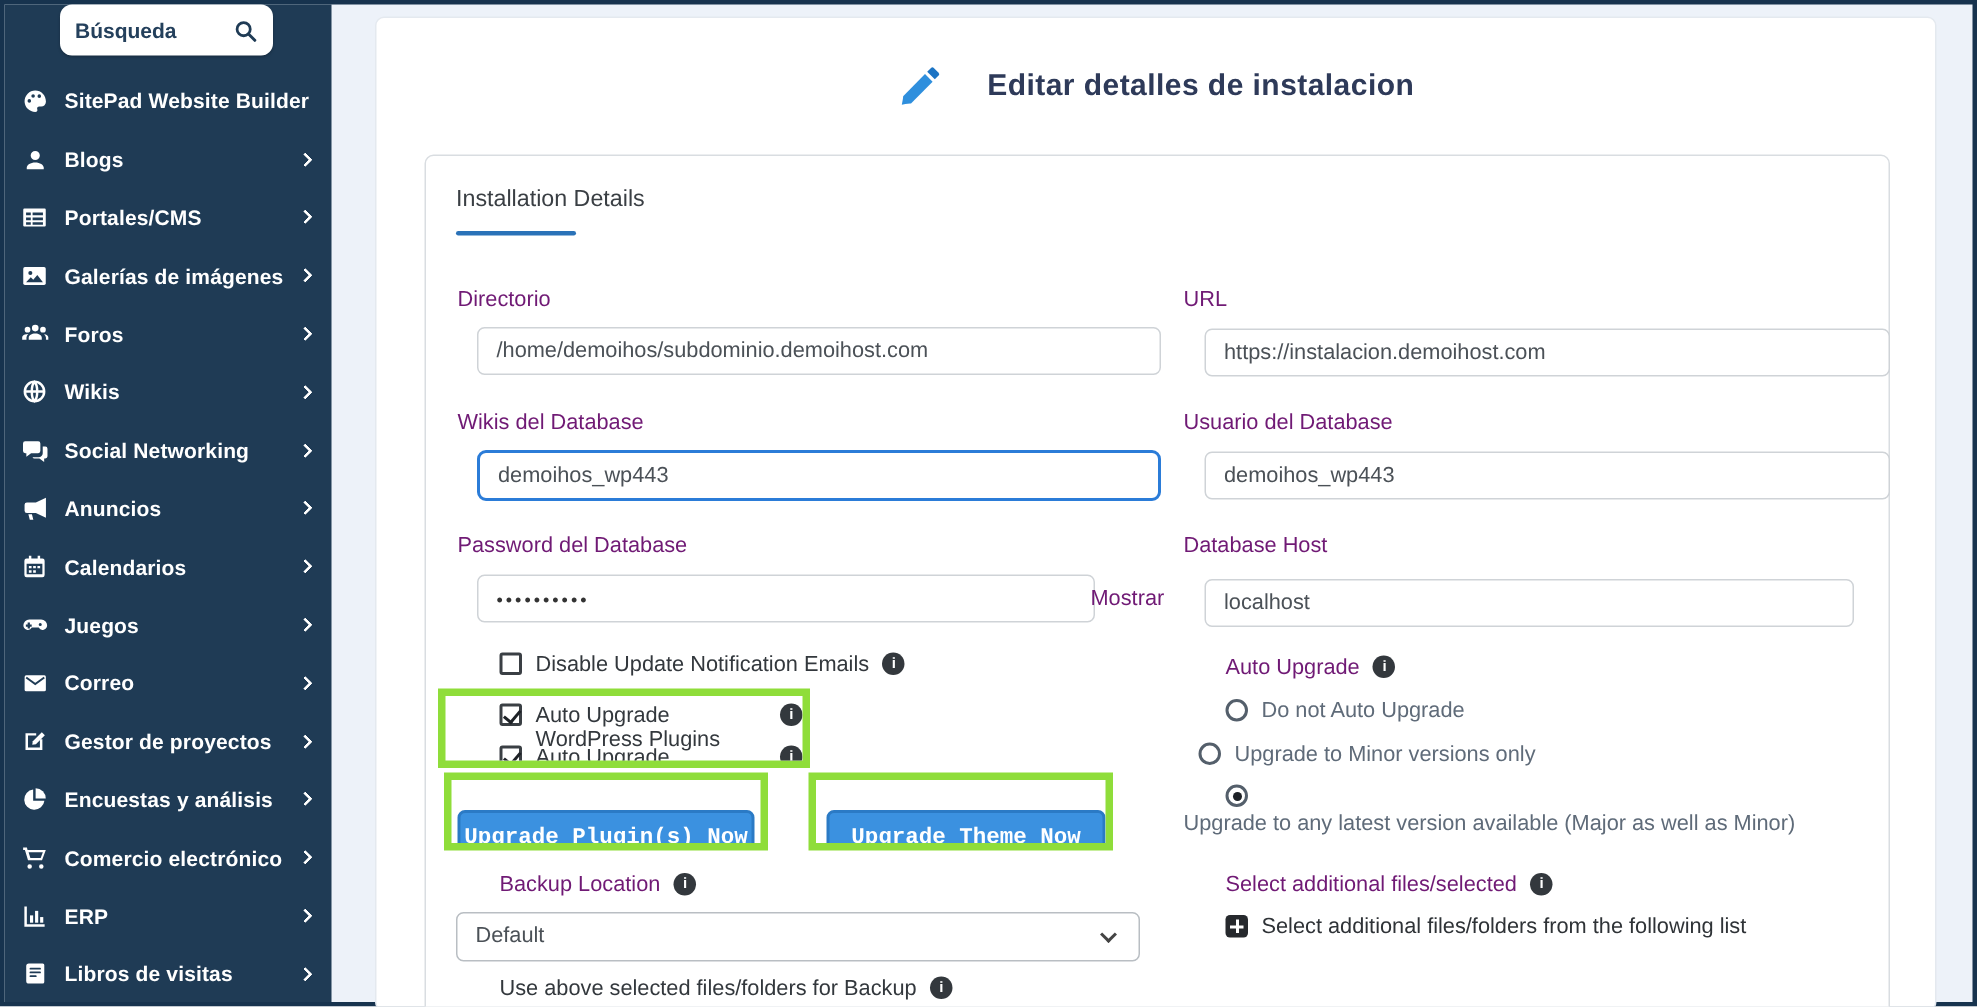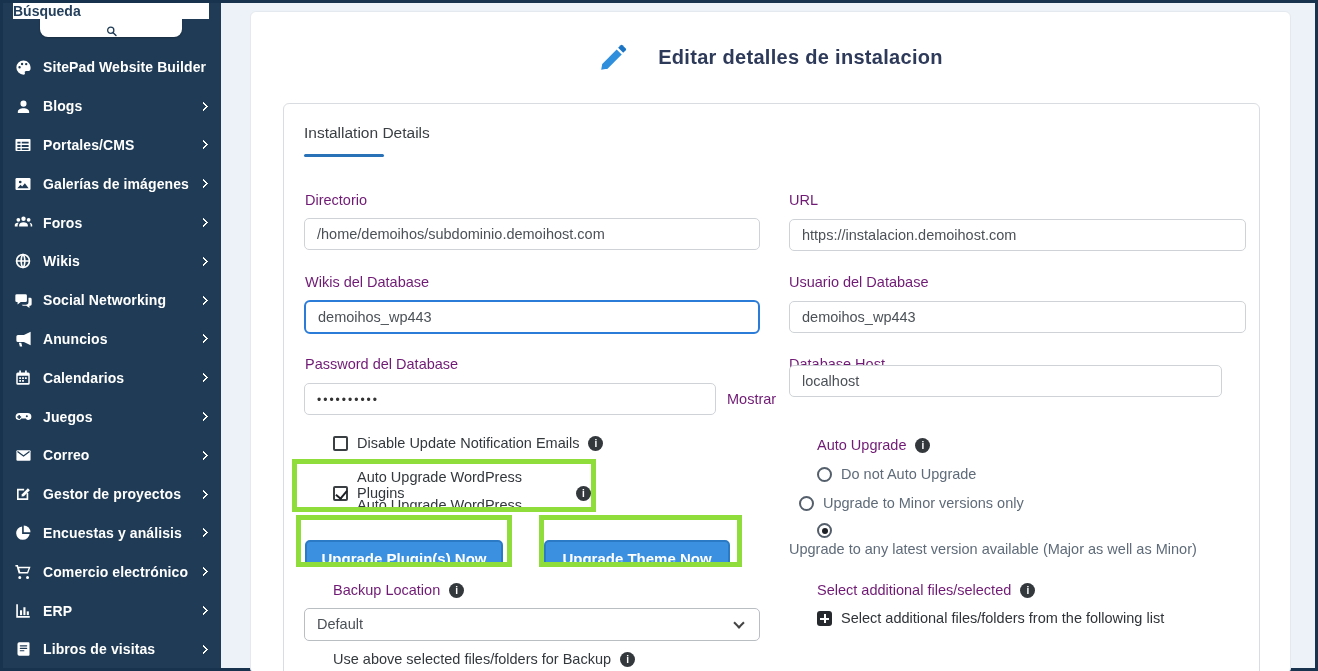--- a/index.html
+++ b/index.html
@@ -6,21 +6,21 @@
   html,body { width:1318px; height:671px; overflow:hidden;
     font-family:"Liberation Sans", sans-serif; }
   .screen { position:relative; width:1318px; height:671px;
     background:#edf2f9; border:3px solid #17334e; }
 
   
   .sidebar { position:absolute; left:0; top:0; bottom:0; width:218px;
     background:#1f3b55; z-index:2; }
   .search-box { position:absolute; left:37px; top:0; width:142px; height:34px;
     background:#fff; border-radius:8px; display:flex; align-items:center;
-    padding:0 10px; gap:6px; box-shadow:0 1px 2px rgba(0,0,0,.25);flex-direction:column; }
+    padding:0 10px; gap:6px; box-shadow:0 1px 2px rgba(0,0,0,.25); }
   .search-box input { flex:1; min-width:0; border:none; outline:none;
     font-size:14px; font-weight:700; color:#1f3b55;
     font-family:"Liberation Sans", sans-serif; }
   .search-box input::placeholder { color:#24405c; opacity:1; }
   .nav { position:absolute; top:45px; left:0; right:0; }
   .nav-item { height:38.8px; display:flex; align-items:center;
     padding:0 14px 0 9px; gap:9px; color:#fff; cursor:pointer; }
   .nav-icon { width:22px; height:20px; display:flex; align-items:center;
     justify-content:center; flex:none; }
   .nav-label { font-size:14px; font-weight:600; white-space:nowrap; flex:1;
@@ -42,44 +42,44 @@
     background:#fff; border:1px solid #d9dde1; border-radius:6px; }
   .tab-label { position:absolute; left:20px; top:20px; font-size:15.5px;
     color:#3a3f44; }
   .tab-underline { position:absolute; left:20px; top:50px; width:80px;
     height:3px; background:#2a72b8; border-radius:2px; }
 
   .f-label { position:absolute; font-size:14.5px; color:#701a75; }
   .t-input { position:absolute; height:32px; background:#fff;
     border:1px solid #cfd3d7; border-radius:5px; font-size:14.5px;
     color:#4b5157; line-height:30px; padding:0 12px; white-space:nowrap;
-    overflow:hidden; }
+    overflow:hidden;margin-left:14px; }
   .t-input.focused { border:2px solid #2b7cd8; border-radius:6px;
     height:34px; line-height:30px; }
   .t-input.password { font-size:12px; letter-spacing:2px; color:#333;
     line-height:32px; }
 
-  .row { position:absolute; display:flex; align-items:flex-end; gap:9px;padding-left:28px; }
+  .row { position:absolute; display:flex; align-items:flex-start; gap:9px;padding-left:28px; }
   .checkbox { width:15px; height:15px; border:2px solid #3a3f44;
     border-radius:2px; background:#fff; position:relative; flex:none; }
   .checkbox.checked::after { content:""; position:absolute; left:3.2px;
     top:-0.5px; width:5px; height:9px; border-right:2.2px solid #1d2126;
     border-bottom:2.2px solid #1d2126; transform:rotate(40deg); }
   .cb-label { font-size:14.5px; color:#33383d; }
   .info { width:15px; height:15px; border-radius:50%; background:#33383d;
     color:#fff; font-size:10px; font-weight:700; display:inline-flex;
     align-items:center; justify-content:center; flex:none; }
   .info::before { content:"i"; }
 
   .hl-box { position:absolute; background:#fff; border:5px solid #8fdd3a;
     overflow:hidden; }
   .btn { background:#3b91e0; border:2px solid #2b7ac5; border-radius:5px;
     color:#fff; font-size:15px; font-weight:600; display:flex;
     align-items:center; justify-content:center; cursor:pointer;
-    font-family:Liberation Sans, sans-serif;margin-top:34px; }
+    font-family:Liberation Mono, monospace;margin-top:34px; }
 
   .radio { width:15px; height:15px; border:2px solid #545f6b;
     border-radius:50%; background:#fff; position:relative; flex:none; }
   .radio.checked::after { content:""; position:absolute; left:2.6px;
     top:2.6px; width:6px; height:6px; border-radius:50%; background:#1d2126; }
   .rad-label { font-size:14.5px; color:#5f6b79; }
 
   .select { position:absolute; height:33px; background:#fff;
     border:1px solid #b9bec3; border-radius:5px; font-size:14.5px;
     color:#4b5157; line-height:31px; padding:0 12px; cursor:pointer; }
@@ -292,45 +292,45 @@
 
     <span class="f-label" style="left:21px;top:170px">Wikis del Database</span>
     <div class="t-input focused" style="left:20px;top:196px;width:456px">demoihos_wp443</div>
     <span class="f-label" style="left:505px;top:170px">Usuario del Database</span>
     <div class="t-input" style="left:505px;top:197px;width:457px">demoihos_wp443</div>
 
     <span class="f-label" style="left:21px;top:252px">Password del Database</span>
     <div class="t-input password" style="left:20px;top:279px;width:412px">••••••••••</div>
     <span class="f-label" style="left:443px;top:287px">Mostrar</span>
     <span class="f-label" style="left:505px;top:252px">Database Host</span>
-    <div class="t-input" style="left:505px;top:261px;width:433px">localhost</div>
+    <div class="t-input" style="left:505px;top:282px;width:433px">localhost</div>
 
     <div class="row" style="left:21px;top:331px">
       <span class="checkbox"></span>
       <span class="cb-label">Disable Update Notification Emails</span>
       <span class="info"></span>
     </div>
 
-    <div class="hl-box" style="left:8px;top:355px;width:304px;height:53px">
+    <div class="hl-box" style="left:8px;top:355px;width:248px;height:53px">
       <div class="row" style="left:8px;top:5px">
         <span class="checkbox checked"></span>
         <span class="cb-label">Auto Upgrade WordPress Plugins</span>
         <span class="info"></span>
       </div>
       <div class="row" style="left:8px;top:33px">
         <span class="checkbox checked"></span>
         <span class="cb-label">Auto Upgrade WordPress Themes</span>
         <span class="info"></span>
       </div>
     </div>
 
     <div class="hl-box" style="left:12px;top:411px;width:216px;height:52px;display:flex;align-items:center;justify-content:center">
       <div class="btn" style="width:198px;height:36px">Upgrade Plugin(s) Now</div>
     </div>
-    <div class="hl-box" style="left:255px;top:411px;width:203px;height:52px;display:flex;align-items:center;justify-content:flex-start">
+    <div class="hl-box" style="left:255px;top:411px;width:203px;height:52px;display:flex;align-items:center;justify-content:flex-end">
       <div class="btn" style="width:186px;height:36px">Upgrade Theme Now</div>
     </div>
 
     <div class="row" style="left:21px;top:478px">
       <span class="f-label" style="position:static">Backup Location</span>
       <span class="info"></span>
     </div>
     <div class="select" style="left:20px;top:504px;width:456px">
       <span>Default</span>
       <span class="sel-chev"></span>

